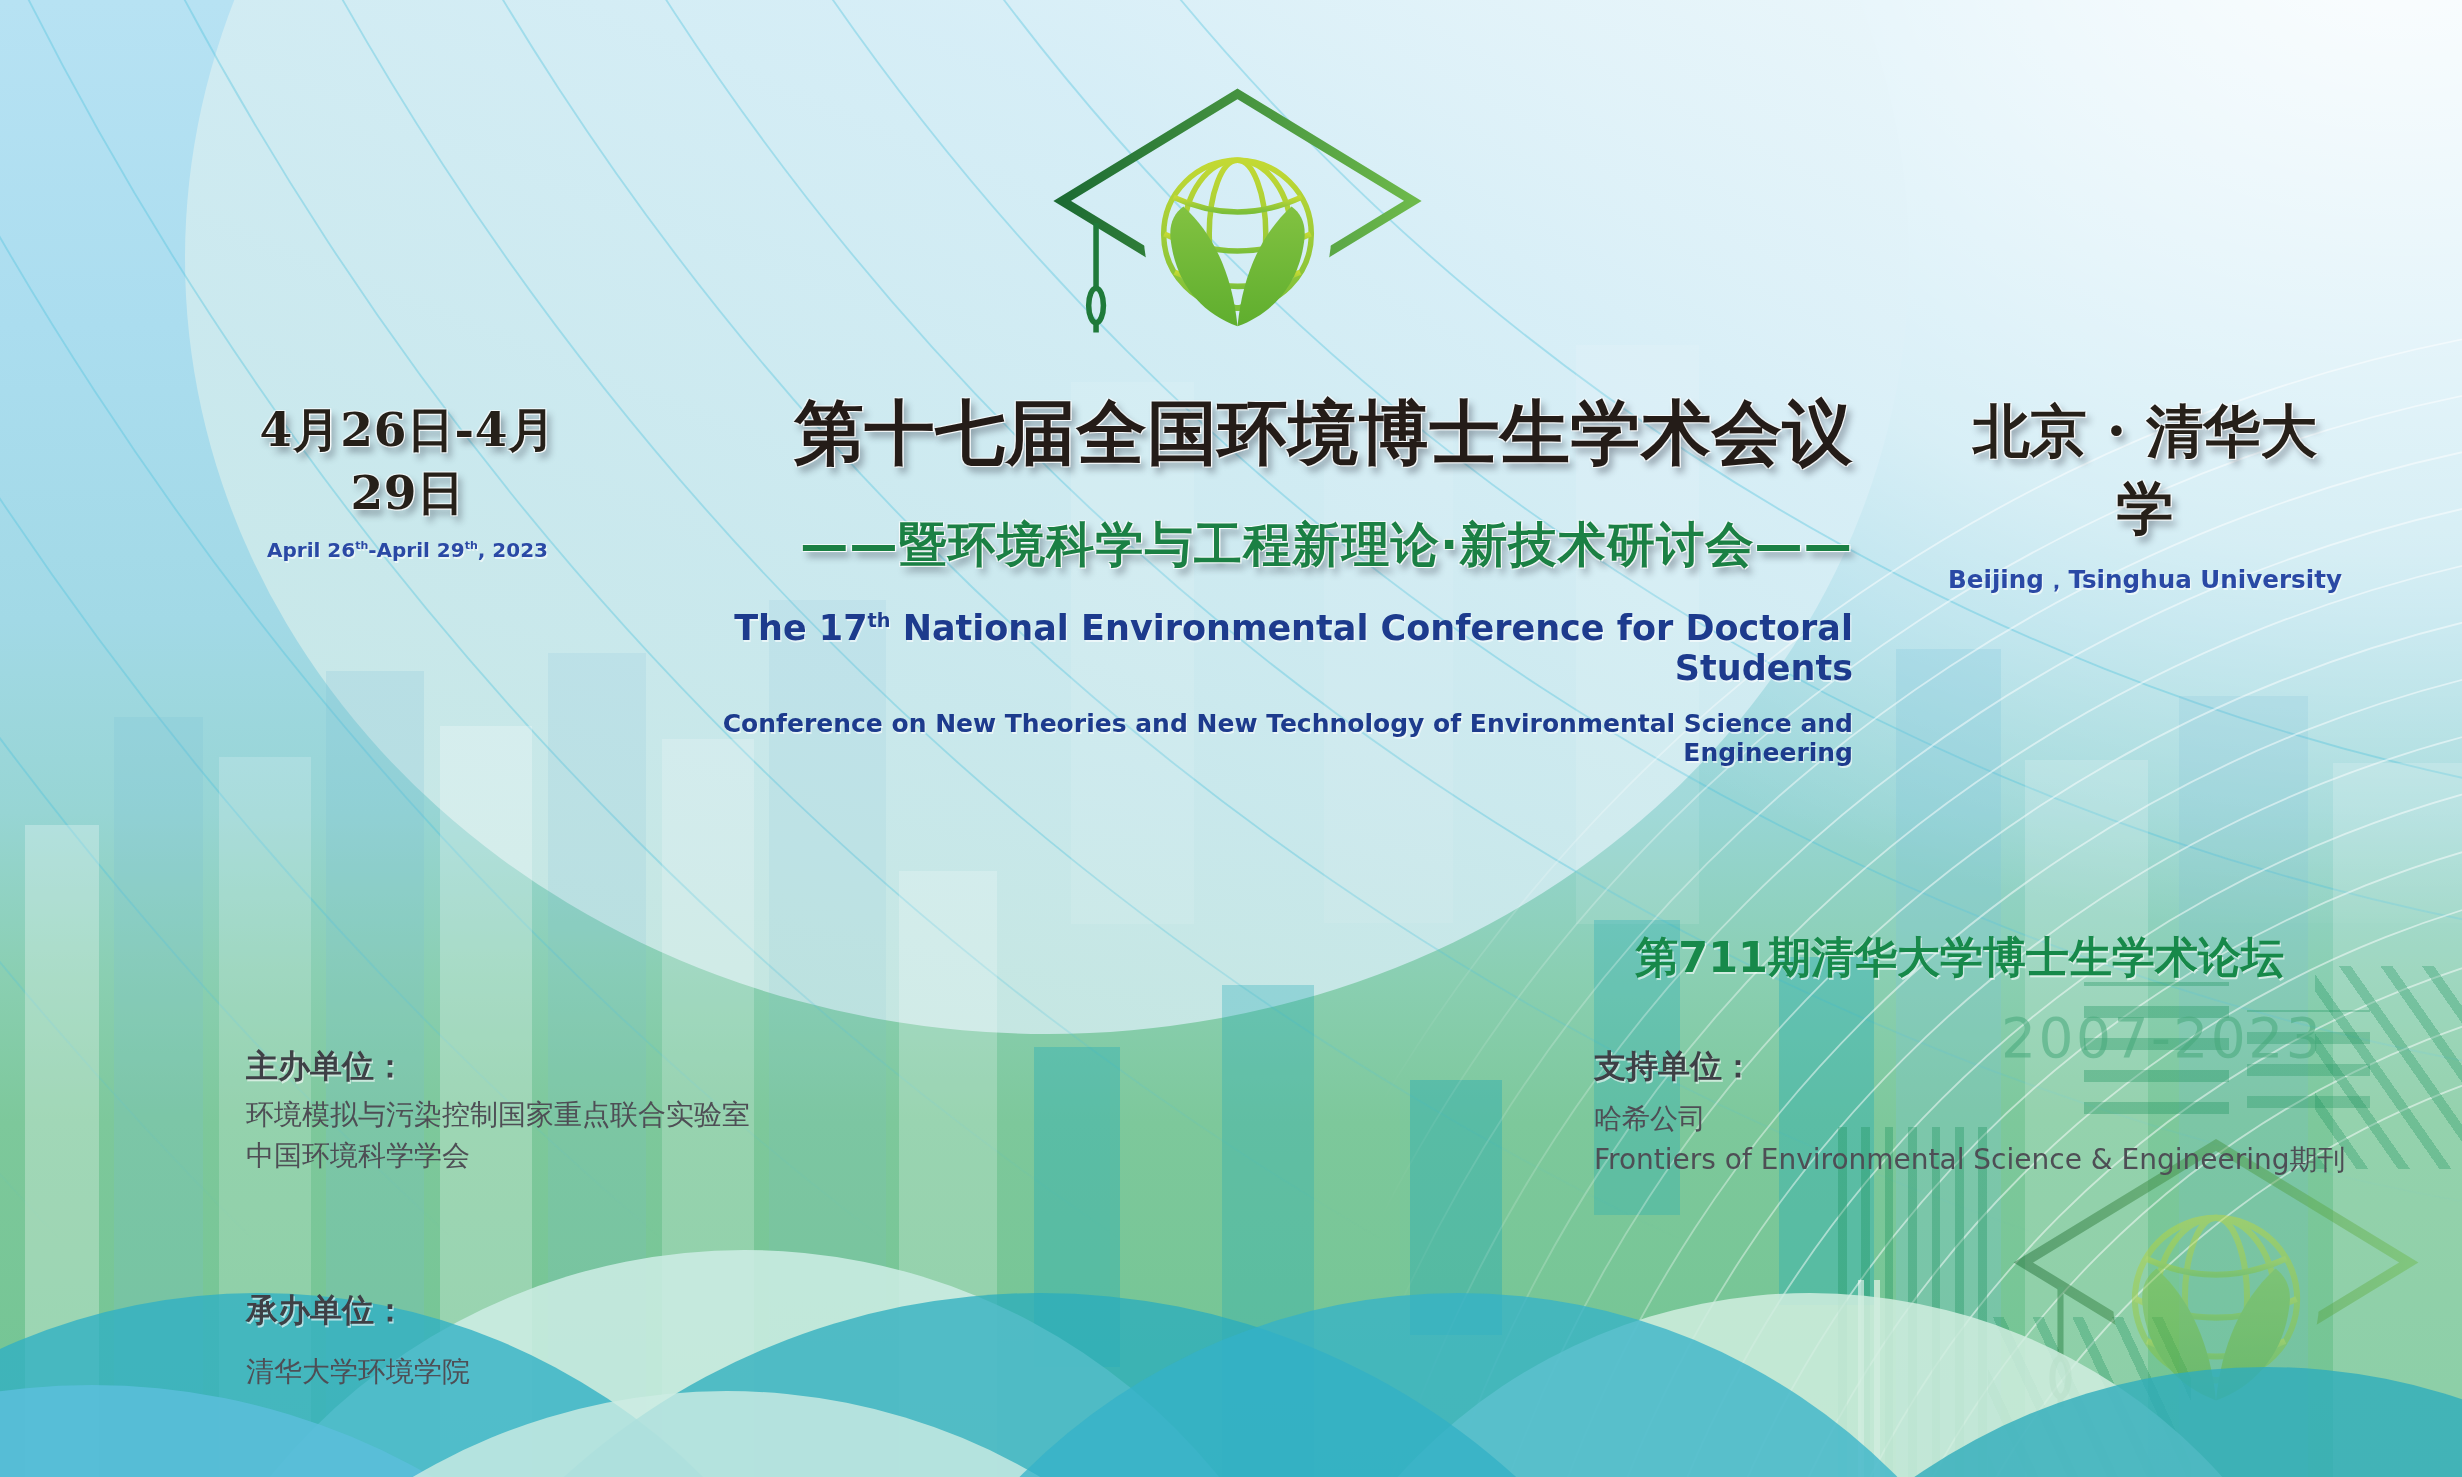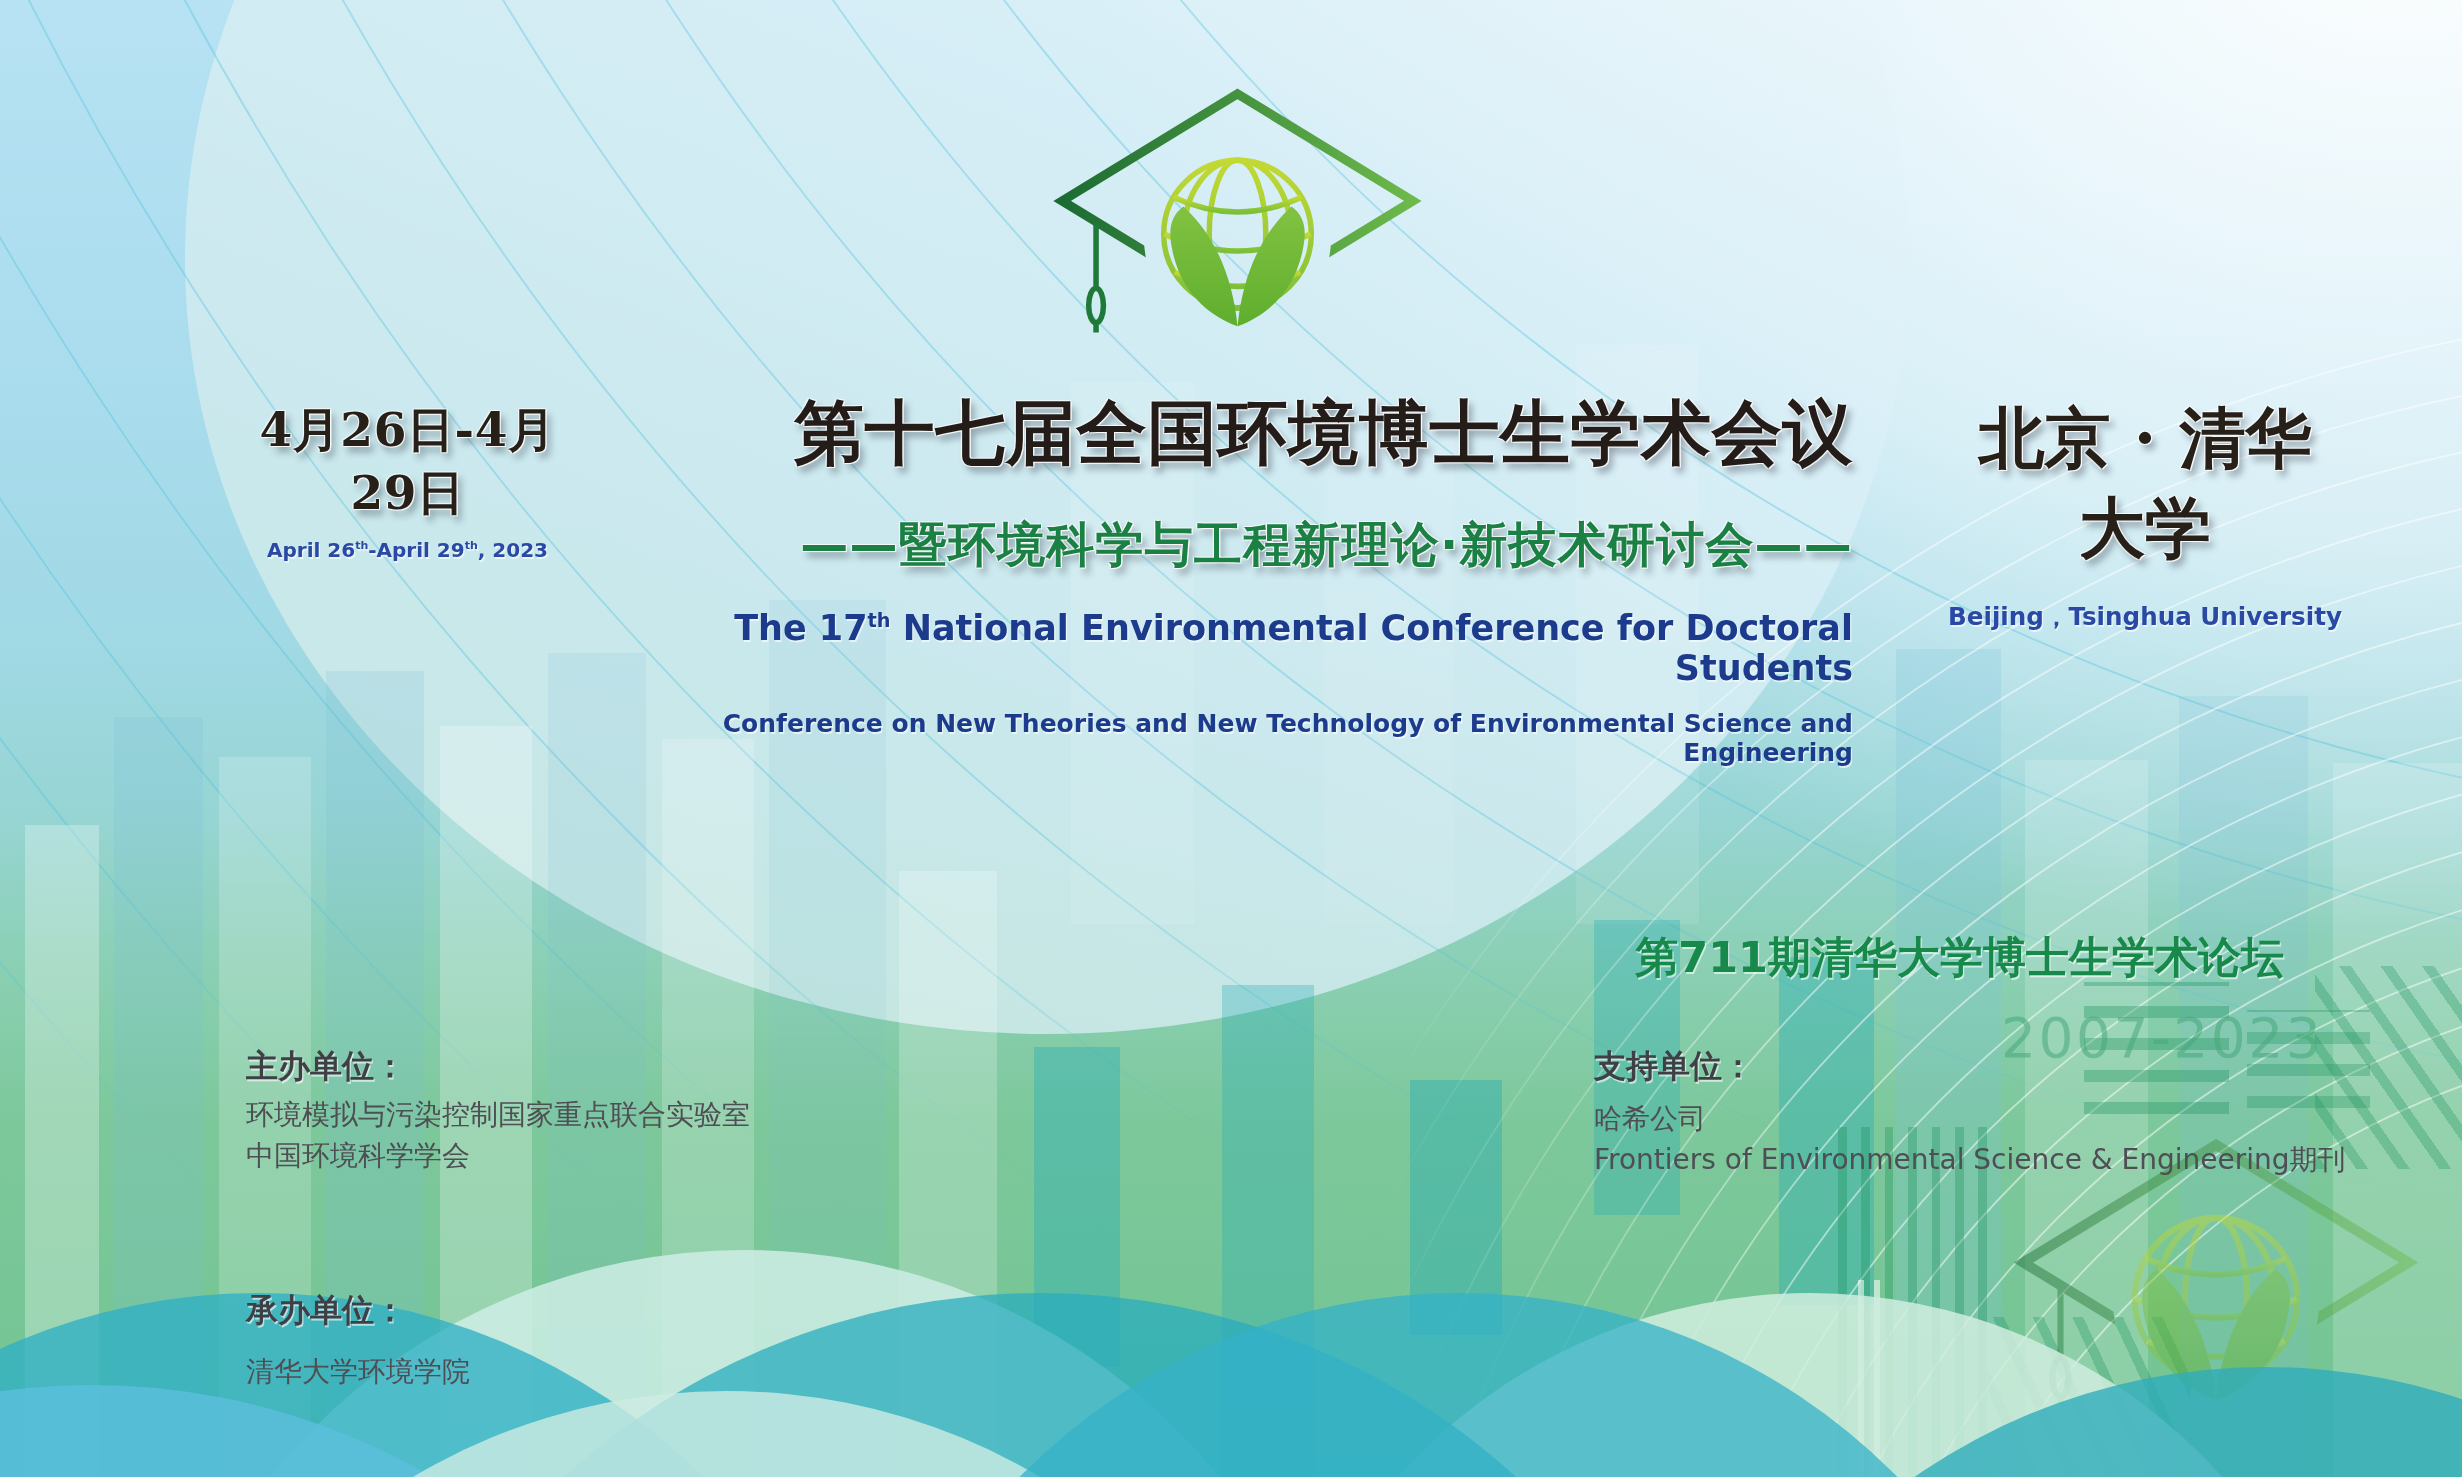--- a/index.html
+++ b/index.html
@@ -19,22 +19,22 @@
   #ripple-svg{left:0;top:0;-webkit-mask-image:linear-gradient(to right,transparent 56%,#000 74%);
     mask-image:linear-gradient(to right,transparent 56%,#000 74%);}
   .stripe{position:absolute;}
   
   .outw{text-shadow:1.2px 1.2px 0 rgba(255,255,255,.85),-1.2px 1.2px 0 rgba(255,255,255,.55),1.2px -1.2px 0 rgba(255,255,255,.55),-1.2px -1.2px 0 rgba(255,255,255,.5),4.3px 5.5px 7.4px rgba(45,50,65,.4);}
   .soft{text-shadow:1.2px 1.8px 0 rgba(255,255,255,.6);}
   #date-block{left:240px;top:399px;width:335px;text-align:center;}
   #date-cn{font-size:47px;font-weight:900;color:#262019;letter-spacing:0.6px;}
   #date-en{margin-top:13px;font-size:20px;font-weight:bold;color:#2a49a5;}
   #loc-block{left:1948px;top:394px;width:394px;text-align:center;}
-  #loc-cn{font-size:66px;font-weight:900;color:#262019;}
-  #loc-en{margin-top:26px;font-size:24.6px;font-weight:bold;color:#2a49a5;}
+  #loc-cn{font-size:57px;font-weight:900;color:#262019;}
+  #loc-en{margin-top:15px;font-size:24.6px;font-weight:bold;color:#2a49a5;}
   #title-block{left:646px;top:387px;width:1207px;text-align:right;}
   #title-cn{font-size:70px;font-weight:900;color:#241c18;letter-spacing:0.6px;}
   #subtitle-cn{margin-top:32px;font-size:48px;font-weight:bold;color:#1b8044;letter-spacing:1.2px;}
   #title-en{margin-top:31px;font-size:35px;font-weight:bold;color:#1d3b8d;}
   #subtitle-en{margin-top:21px;font-size:25px;font-weight:bold;color:#1d3b8d;}
   sup{font-size:55%;vertical-align:super;}
   #slogan{left:246px;top:900px;font-size:59px;font-weight:900;color:#0e7a3e;letter-spacing:42px;white-space:nowrap;}
   #forum{left:1601px;top:907px;width:683px;text-align:right;font-size:43px;font-weight:bold;color:#17894a;white-space:nowrap;}
   #years-wm{left:2001px;top:984px;font-size:55px;font-weight:400;color:rgba(70,168,122,.55);letter-spacing:2.5px;}
   .sec-label{font-size:32px;font-weight:bold;color:#3e4046;}

